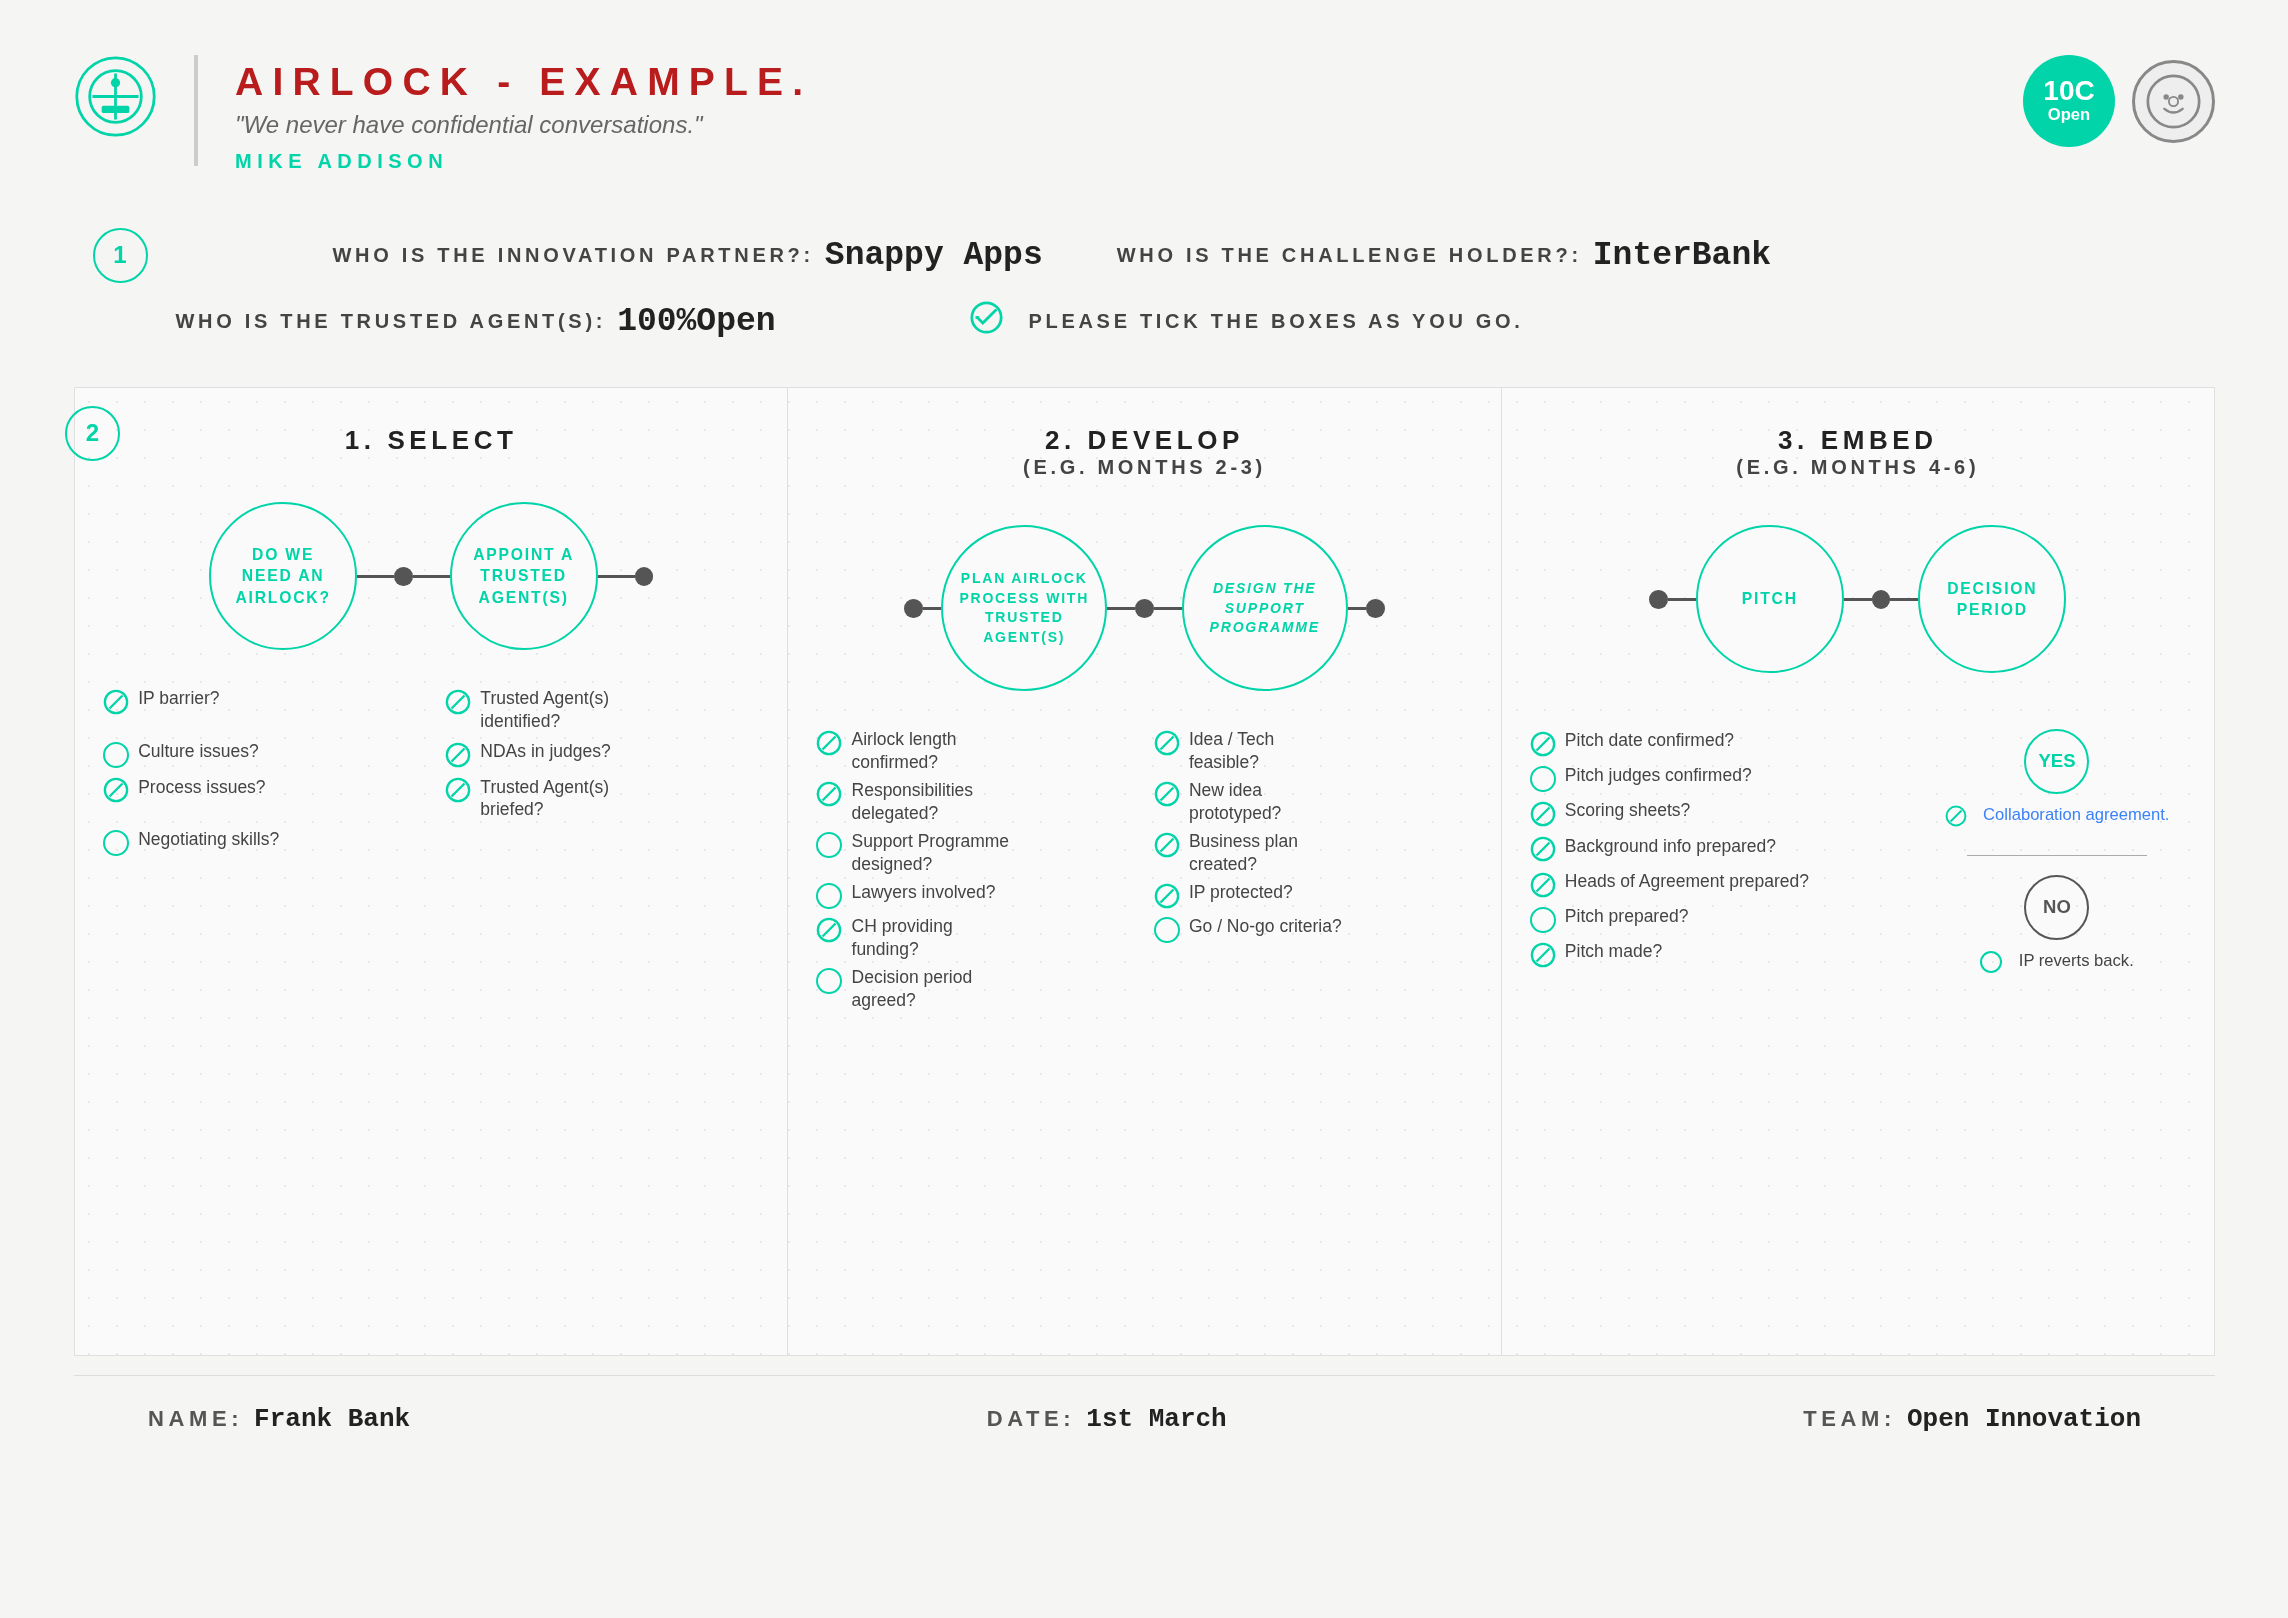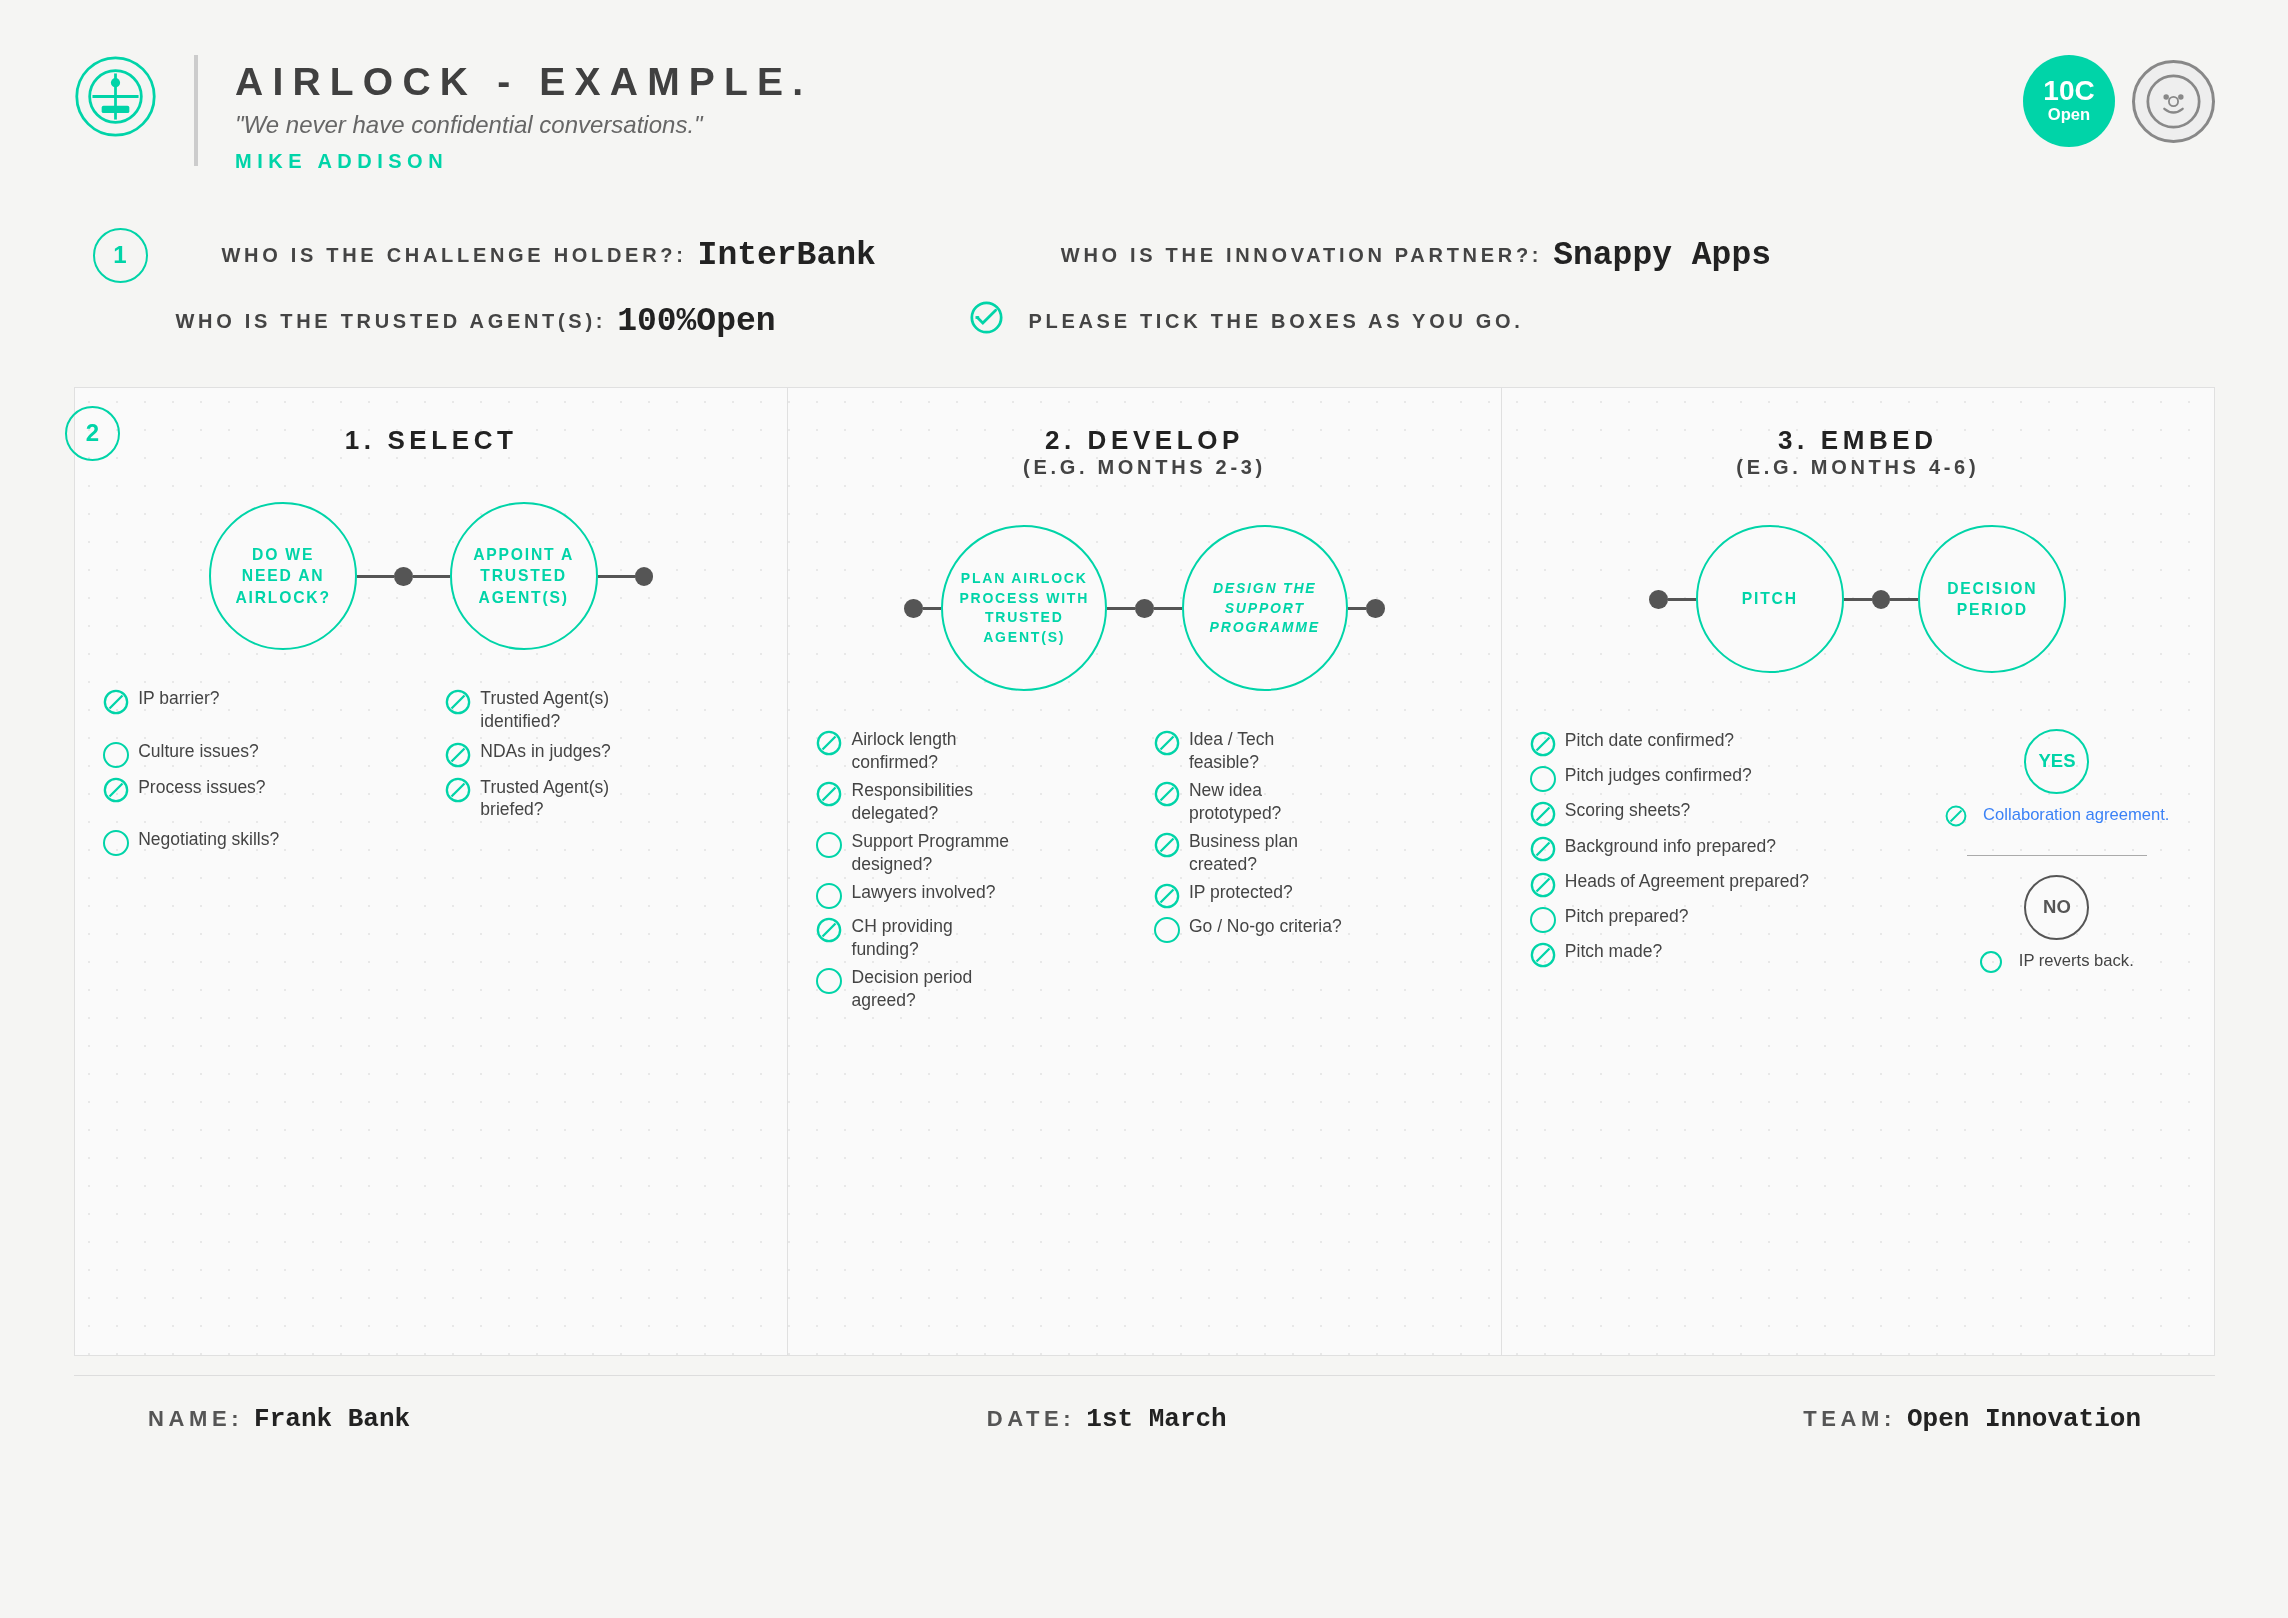--- a/index.html
+++ b/index.html
@@ -41,21 +41,21 @@
       background: #ccc;
       margin: 0 9.2px;
     }
     .header-text {
       padding-top: 4.6px;
     }
     .app-title {
       font-size: 39px;
       font-weight: 800;
       letter-spacing: 9.2px;
-      color: #404040;
+      color: #b91c1c;
       text-transform: uppercase;
     }
     .app-subtitle {
       font-size: 24px;
       color: #666;
       font-style: italic;
       margin: 7.4px 0 11px 0;
     }
     .app-author {
       font-size: 20px;
@@ -428,27 +428,27 @@
           <circle cx="38" cy="25" r="3" fill="#888"></circle>
           <path d="M20 38 Q30 46 40 38" stroke="#888" stroke-width="2.5" fill="none" stroke-linecap="round"></path>
           <circle cx="30" cy="30" r="5" stroke="#888" stroke-width="2" fill="none"></circle>
         </svg>
       </div>
     </div>
   </div>
 
   <div class="info-row">
     <div class="circle-num">1</div>
+    <div class="info-item" style="margin-left:111px;">
+      <span class="info-label">WHO IS THE INNOVATION PARTNER?:</span>
+      <span class="info-value">Snappy Apps</span>
+    </div>
     <div class="info-item">
       <span class="info-label">WHO IS THE CHALLENGE HOLDER?:</span>
       <span class="info-value">InterBank</span>
-    </div>
-    <div class="info-item" style="margin-left:111px;">
-      <span class="info-label">WHO IS THE INNOVATION PARTNER?:</span>
-      <span class="info-value">Snappy Apps</span>
     </div>
   </div>
 
   <div class="info-row-2">
     <div class="info-item" style="margin-left:83px;">
       <span class="info-label">WHO IS THE TRUSTED AGENT(S):</span>
       <span class="info-value">100%Open</span>
     </div>
     <div style="display:flex;align-items:center;margin-left:166px;">
       <span class="tick-icon">

